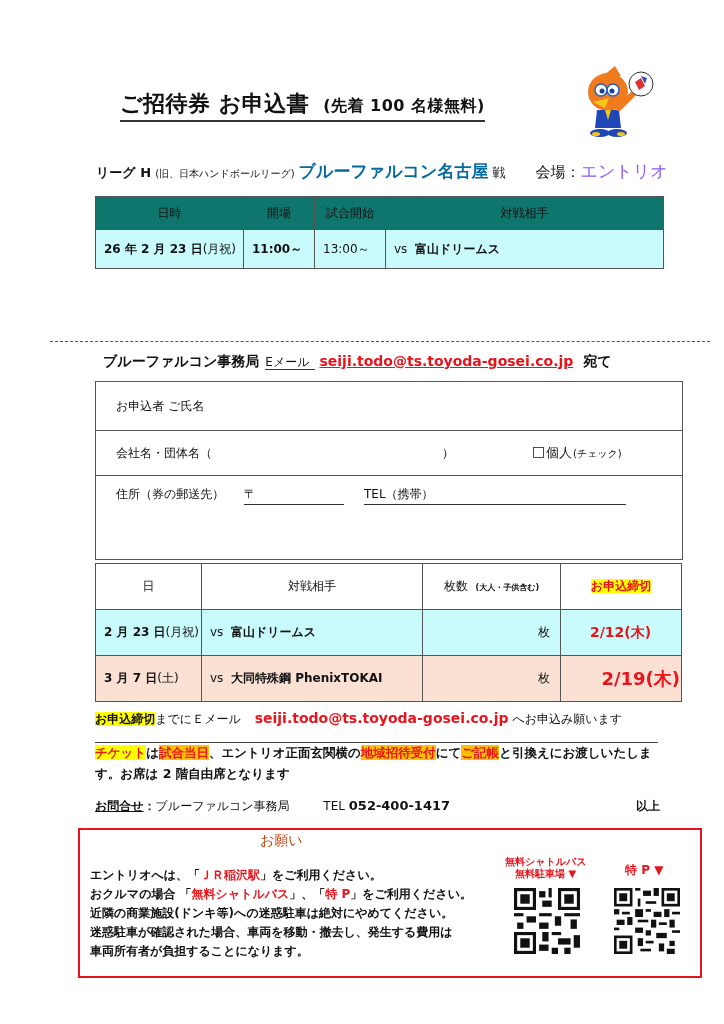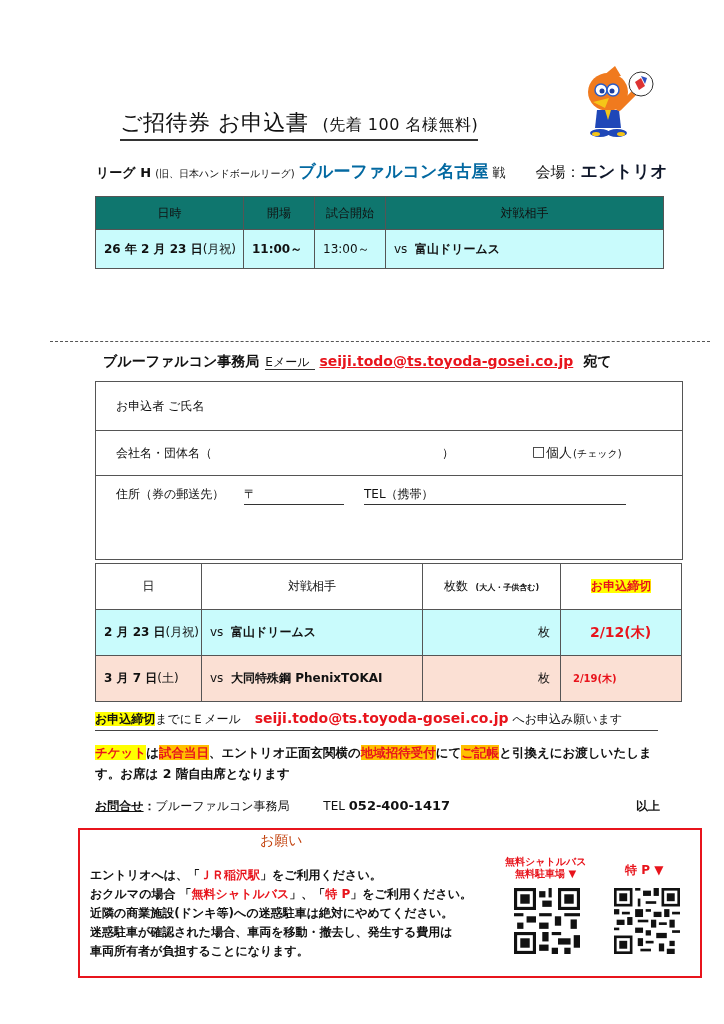--- a/index.html
+++ b/index.html
@@ -4,33 +4,33 @@
 <style>
   html, body { margin:0; padding:0; background:#ffffff; }
   body { width:724px; height:1024px; position:relative; overflow:hidden;
          font-family:"DejaVu Sans", "Liberation Sans", sans-serif; color:#111; }
   .abs { position:absolute; }
   .red { color:#e8141c; }
   .bold { font-weight:bold; }
   .hl { background:#ffff00; }
 
   
-  #title { left:120px; top:108px; font-size:22px; font-weight:normal; letter-spacing:0.5px;
+  #title { left:120px; top:89px; font-size:22px; font-weight:bold; letter-spacing:0.5px;
            border-bottom:2px solid #333; padding-bottom:1px; white-space:nowrap; }
   #title .sub { font-size:16px; margin-left:14px; }
 
   
   #mascot { left:575px; top:62px; width:90px; height:82px; }
 
   
   #league { left:96px; top:160px; font-size:13px; white-space:nowrap; }
   #league .small { font-size:10px; font-weight:normal; }
   #league .team { font-size:17px; font-weight:bold; color:#0369a1; margin:0 4px; }
   #league .venue-label { margin-left:26px; font-size:15px; }
-  #league .venue { font-size:17px; font-weight:bold; color:#0f172a; }
+  #league .venue { font-size:17px; font-weight:normal; color:#8b5cf6; }
 
   table { border-collapse:collapse; position:absolute; }
   td, th { border:1px solid #555; font-size:12px; font-weight:normal; }
 
   #sched { left:95px; top:196px; width:569px; }
   #sched th { height:30px; text-align:center; background:#0f766e; }
   #sched td { height:36px; padding-left:8px; }
   .rowblue td { background:#c9fbfc; }
   .rowpink td { background:#fbe0d4; }
 
@@ -42,21 +42,21 @@
   #office .to { margin-left:10px; }
 
   #form { left:95px; top:381px; width:586px; height:177px; border:1px solid #555; }
   .frow { position:absolute; left:0; width:586px; border-bottom:1px solid #555; font-size:12px; }
   .frow .lbl { position:absolute; left:20px; }
 
   #apply { left:95px; top:563px; width:587px; }
   #apply th { height:43px; text-align:center; }
   #apply td { height:43px; padding-left:8px; }
 
-  #deadline-line { left:95px; top:710px; font-size:12px; white-space:nowrap; border-bottom:1px solid #444; padding-bottom:2px; width:563px; }
+  #deadline-line { left:95px; top:710px; font-size:12px; white-space:nowrap; border-bottom:1px solid #444; padding-bottom:14px; width:563px; }
   #deadline-line .email { color:#e8141c; font-size:14px; font-weight:bold; margin:0 4px 0 14px; }
 
   #ticket { left:95px; top:742px; width:580px; font-size:12.5px; font-weight:bold; line-height:21px; }
 
   #contact { left:95px; top:798px; font-size:12px; white-space:nowrap; width:565px; }
   #contact .u { text-decoration:underline; font-weight:bold; }
   #contact .tel { margin-left:30px; }
   #contact .telnum { font-weight:bold; font-size:13px; }
   #contact .end { position:absolute; right:0; top:0; font-weight:bold; }
 
@@ -151,21 +151,21 @@
   <tr class="rowblue">
     <td><b>2 月 23 日</b><span>(月祝)</span></td>
     <td><span>vs</span>&nbsp; <b>富山ドリームス</b></td>
     <td style="text-align:right; padding-right:10px">枚</td>
     <td class="red bold" style="text-align:center; font-size:14px; padding-left:0">2/12(木)</td>
   </tr>
   <tr class="rowpink">
     <td><b>3 月 7 日</b><span>(土)</span></td>
     <td><span>vs</span>&nbsp; <b>大同特殊鋼 PhenixTOKAI</b></td>
     <td style="text-align:right; padding-right:10px">枚</td>
-    <td class="red bold" style="text-align:left; font-size:10px; padding-left:12px">2/19(木)</td>
+    <td class="red bold" style="text-align:right; font-size:18px; padding-left:12px">2/19(木)</td>
   </tr>
 </tbody>
   </table>
 
 <div id="deadline-line" class="abs">
   <span class="hl bold">お申込締切</span><span>までにＥメール</span><span class="email">seiji.todo@ts.toyoda-gosei.co.jp</span><span>へお申込み願います</span>
 </div>
 
 <div id="ticket" class="abs">
   <span class="hl red">チケット</span><span>は</span><span class="hl red" style="background:#ffc000">試合当日</span><span>、エントリオ正面玄関横の</span><span class="red" style="background:#ffc000">地域招待受付</span><span>にて</span><span class="red" style="background:#ffc000">ご記帳</span><span>と引換えにお渡しいたします。お席は 2 階自由席となります</span>

